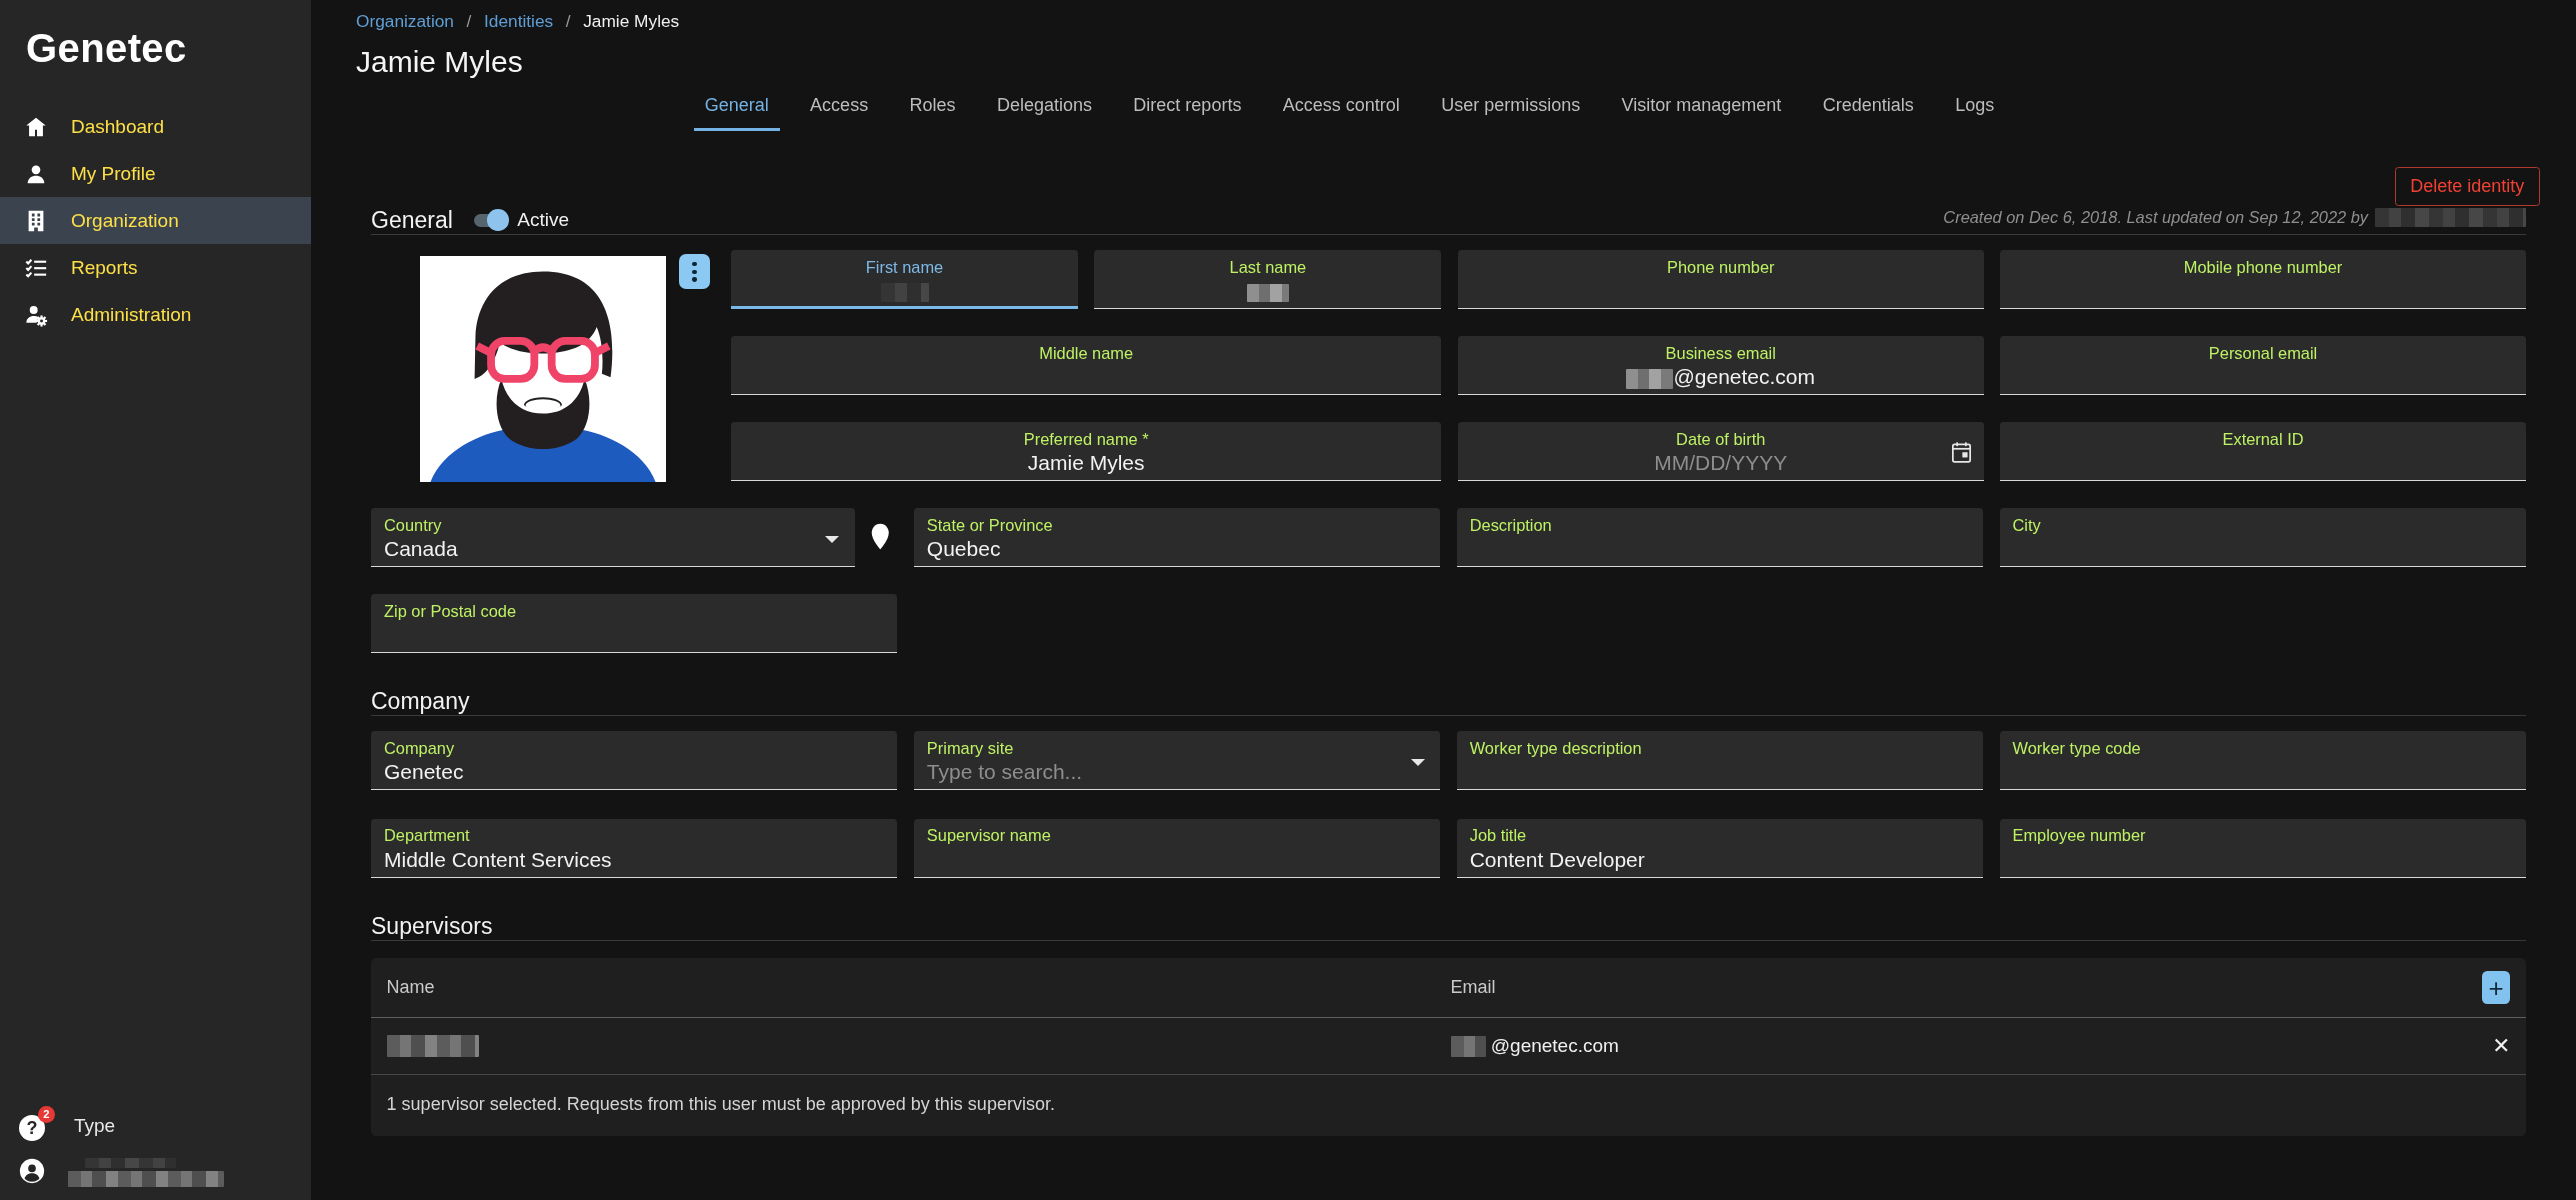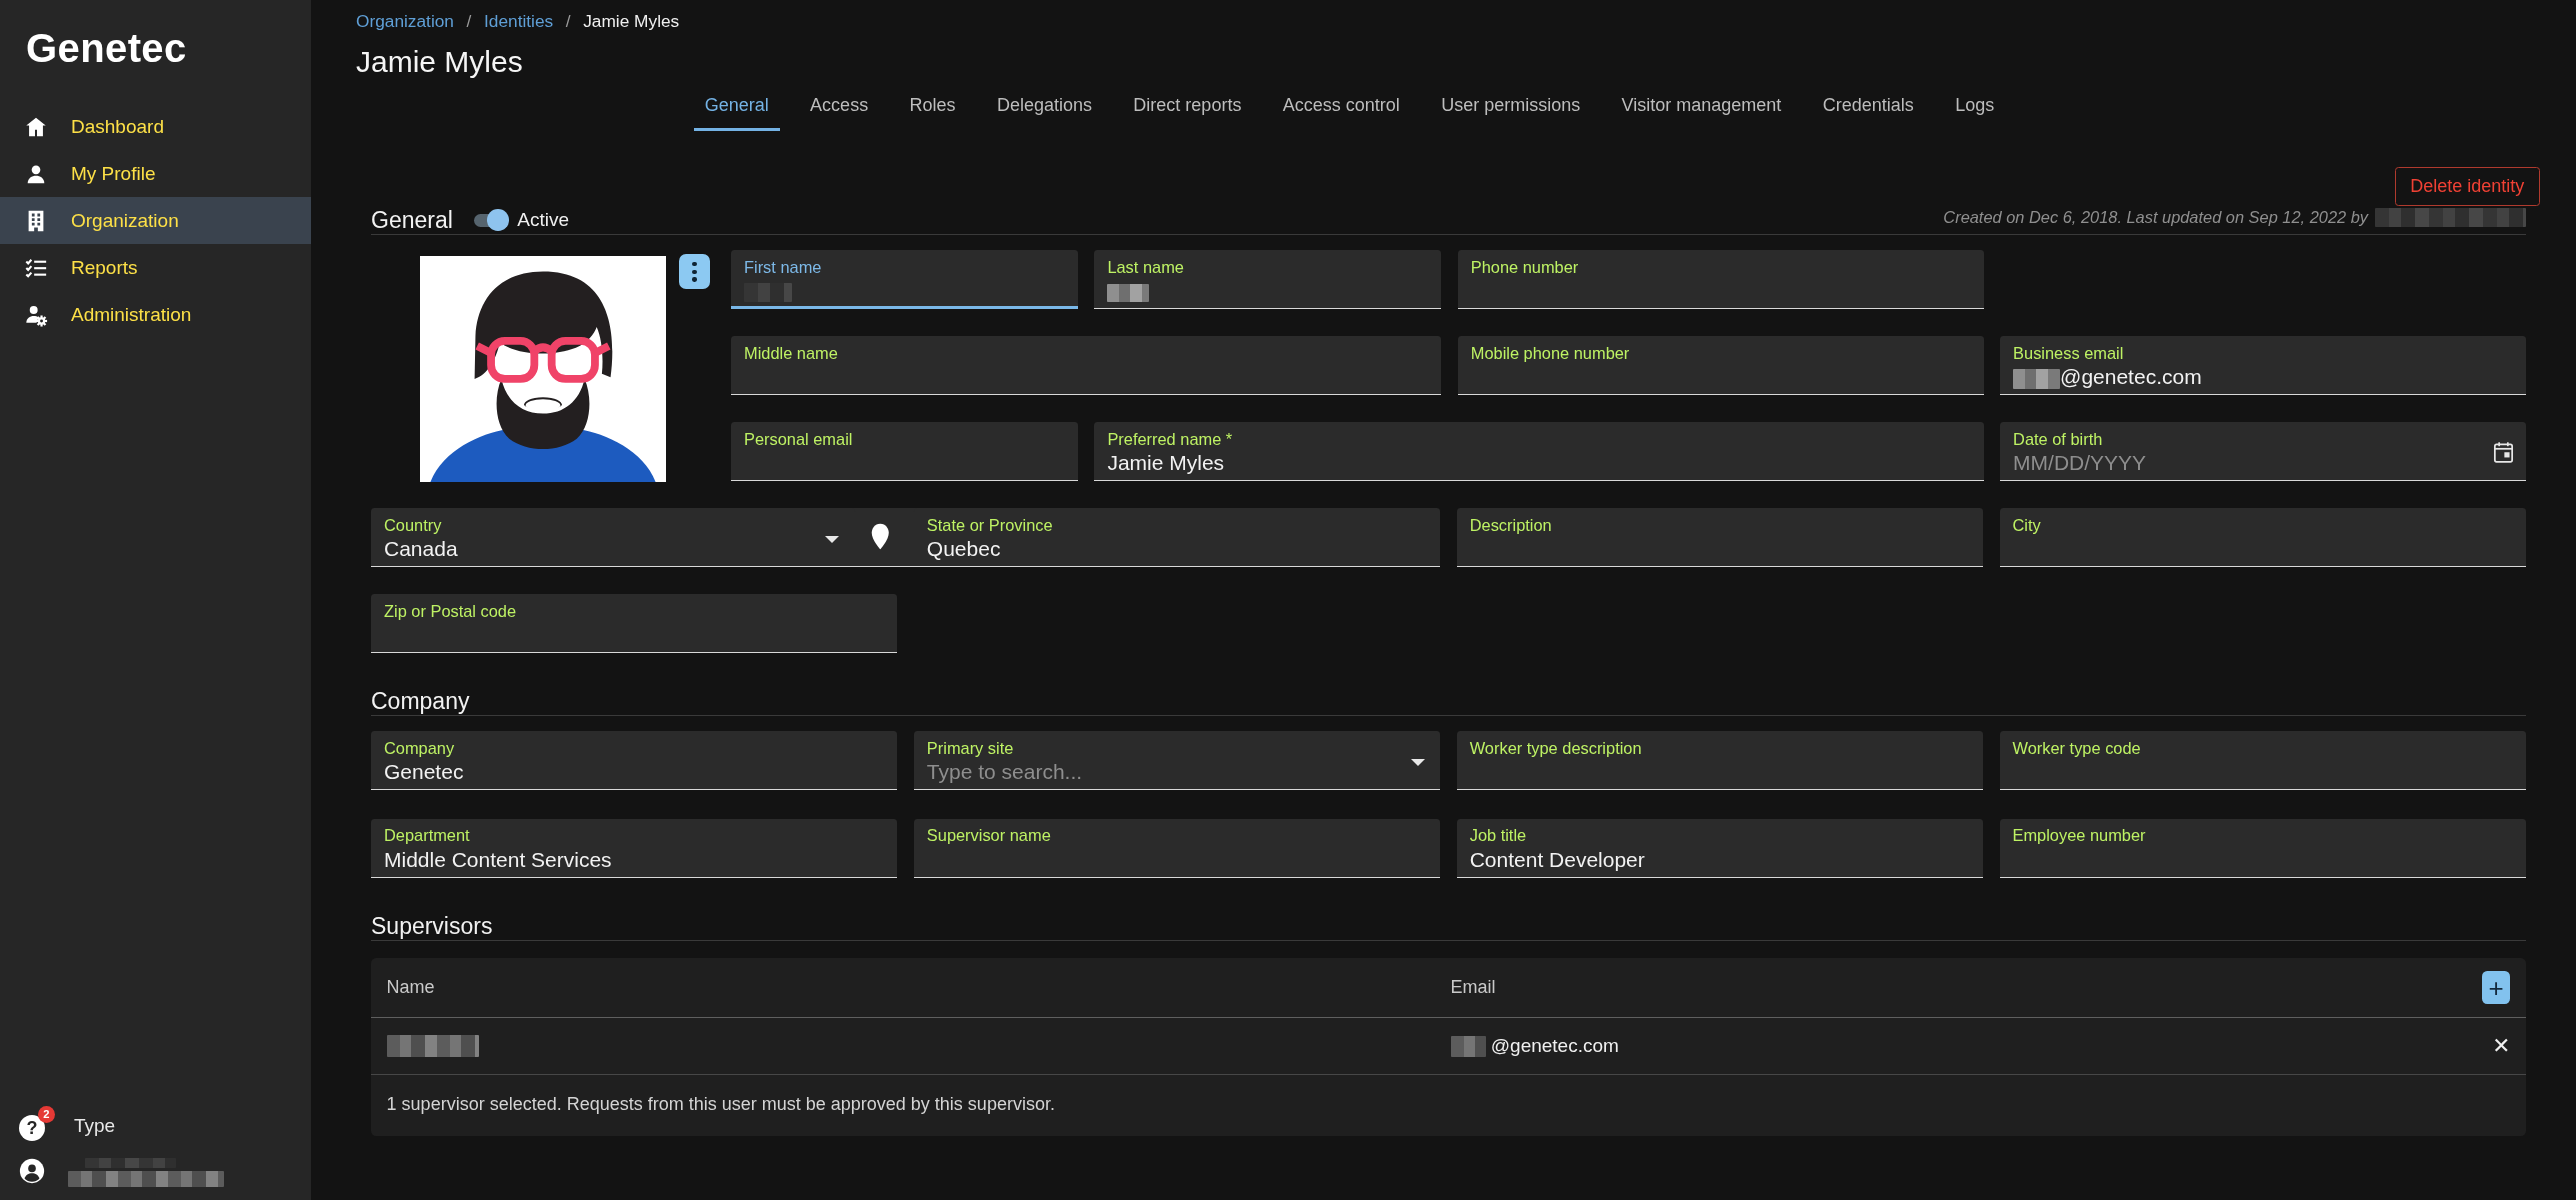--- a/index.html
+++ b/index.html
@@ -125,21 +125,21 @@
   .avatar-box { position: absolute; left: 49px; top: 6px; width: 246px; height: 226px; background: #ffffff; }
   .kebab-btn {
     position: absolute; left: 308px; top: 4.3px; width: 31px; height: 35px;
     background: #8cc9f2; border: none; border-radius: 7px; cursor: pointer;
     display: flex; flex-direction: column; align-items: center; justify-content: center; gap: 3.5px;
   }
   .kebab-btn i { width: 4.3px; height: 4.3px; border-radius: 50%; background: #0f2433; }
   .fields-grid {
     position: absolute; left: 360px; right: 0; top: 0;
     display: grid; grid-template-columns: 347px 347px 1fr 1fr;
-    column-gap: 16.4px; row-gap: 27px;
+    column-gap: 16.4px; row-gap: 27px; text-align: center;
   }
   .span2 { grid-column: span 2; }
   .col3 { grid-column: 3; }
   .addr-grid {
     position: absolute; left: 0; right: 0; top: 258px;
     display: grid; grid-template-columns: 1fr 1fr 1fr 1fr;
     column-gap: 16.4px; row-gap: 27px;
   }
   .country-cell { display: flex; align-items: center; }
   .country-cell .field { flex: 0 0 484px; }
@@ -344,26 +344,26 @@
           <span class="flabel">First name</span>
           <span class="fvalue"><i class="rd rd-dark" style="width:48px;height:19px;"></i></span>
         </div>
         <div class="field">
           <span class="flabel">Last name</span>
           <span class="fvalue"><i class="rd rd-light" style="width:42px;height:18px;"></i></span>
         </div>
         <div class="field">
           <span class="flabel">Phone number</span>
         </div>
+        <div class="field">
+          <span class="flabel">Mobile phone number</span>
+        </div>
+
         <div class="field span2">
           <span class="flabel">Middle name</span>
-        </div>
-
-        <div class="field">
-          <span class="flabel">Mobile phone number</span>
         </div>
         <div class="field">
           <span class="flabel">Business email</span>
           <span class="fvalue"><i class="rd rd-light" style="width:47px;height:20px;"></i><span>@genetec.com</span></span>
         </div>
         <div class="field">
           <span class="flabel">Personal email</span>
         </div>
 
         <div class="field span2">

